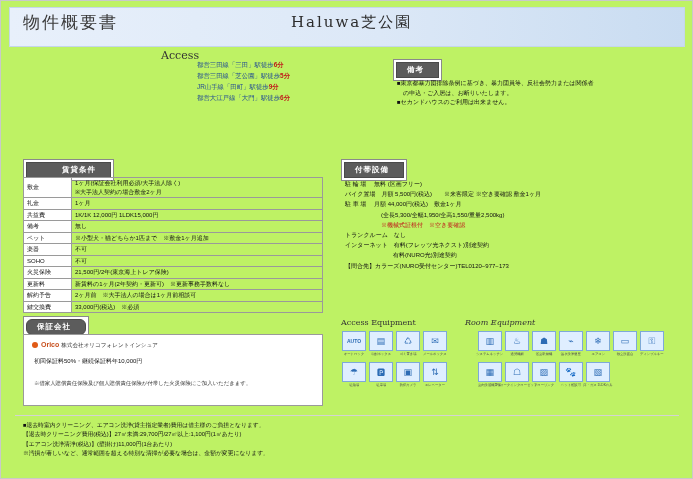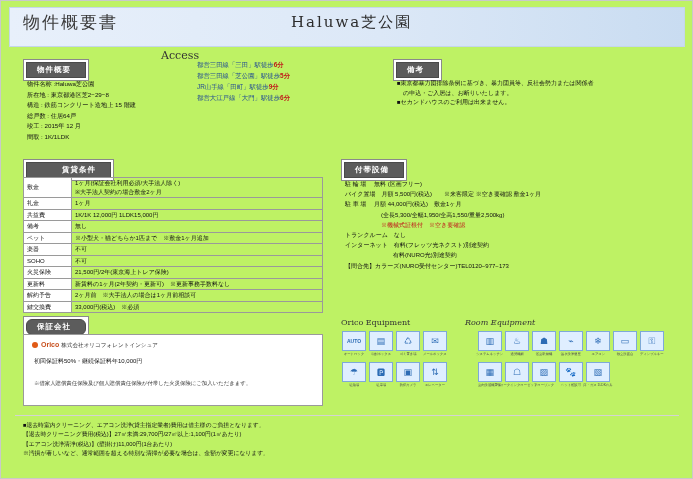--- a/index.html
+++ b/index.html
@@ -145,33 +145,20 @@
 </head>
 <body>
 
 <div class="page">
 
   <div class="header"></div>
   <div class="doc-title">物件概要書</div>
   <div class="prop-name">Haluwa芝公園</div>
   <div class="access-label">Access</div>
 
-  <div class="box-gaiyo">
-    <div class="chip-outer" style="left:0;top:0;">
-      <div class="chip" style="position:relative;left:0;top:0;">物件概要</div>
-    </div>
-    <div class="gaiyo-lines">
-      <div>物件名称 :Haluwa芝公園</div>
-      <div>所在地 : 東京都港区芝2−29−8</div>
-      <div>構造 : 鉄筋コンクリート造地上 15 階建</div>
-      <div>総戸数 : 住居64戸</div>
-      <div>竣工 : 2015年 12 月</div>
-      <div>間取 : 1K/1LDK</div>
-    </div>
-  </div>
 
   <div class="access-box">
     <div class="line"><span>都営三田線「三田」駅徒歩</span><b>6分</b></div>
     <div class="line"><span>都営三田線「芝公園」駅徒歩</span><b>5分</b></div>
     <div class="line"><span>JR山手線「田町」駅徒歩</span><b>9分</b></div>
     <div class="line"><span>都営大江戸線「大門」駅徒歩</span><b>6分</b></div>
   </div>
 
   <div class="box-biko">
     <div class="chip-outer" style="left:0;top:0;">
@@ -264,21 +251,21 @@
   </div>
   <div class="hosho-inner">
     <div class="orico">
       <span class="dot"></span><span>Orico</span>
       <span class="co">株式会社オリコフォレントインシュア</span>
     </div>
     <div class="hosho-line">初回保証料50%・継続保証料年10,000円</div>
     <div class="hosho-note">※借家人賠償責任保険及び個人賠償責任保険が付帯した火災保険にご加入いただきます。</div>
   </div>
 
-  <div class="equip-title" style="left:340px;top:317px;">Orico Equipment</div>
+  <div class="equip-title" style="left:340px;top:317px;">Access Equipment</div>
   <div class="icon-grid" style="left:340px;top:330px;width:116px;">
     <div class="icon-cell">
         <div class="icon-box on" style="font-size:5px;font-weight:bold;">
           <span>AUTO</span>
         </div>
         <div class="icon-lbl">オートロック</div>
       </div>
     <div class="icon-cell">
         <div class="icon-box on">
           <span>▤</span>

